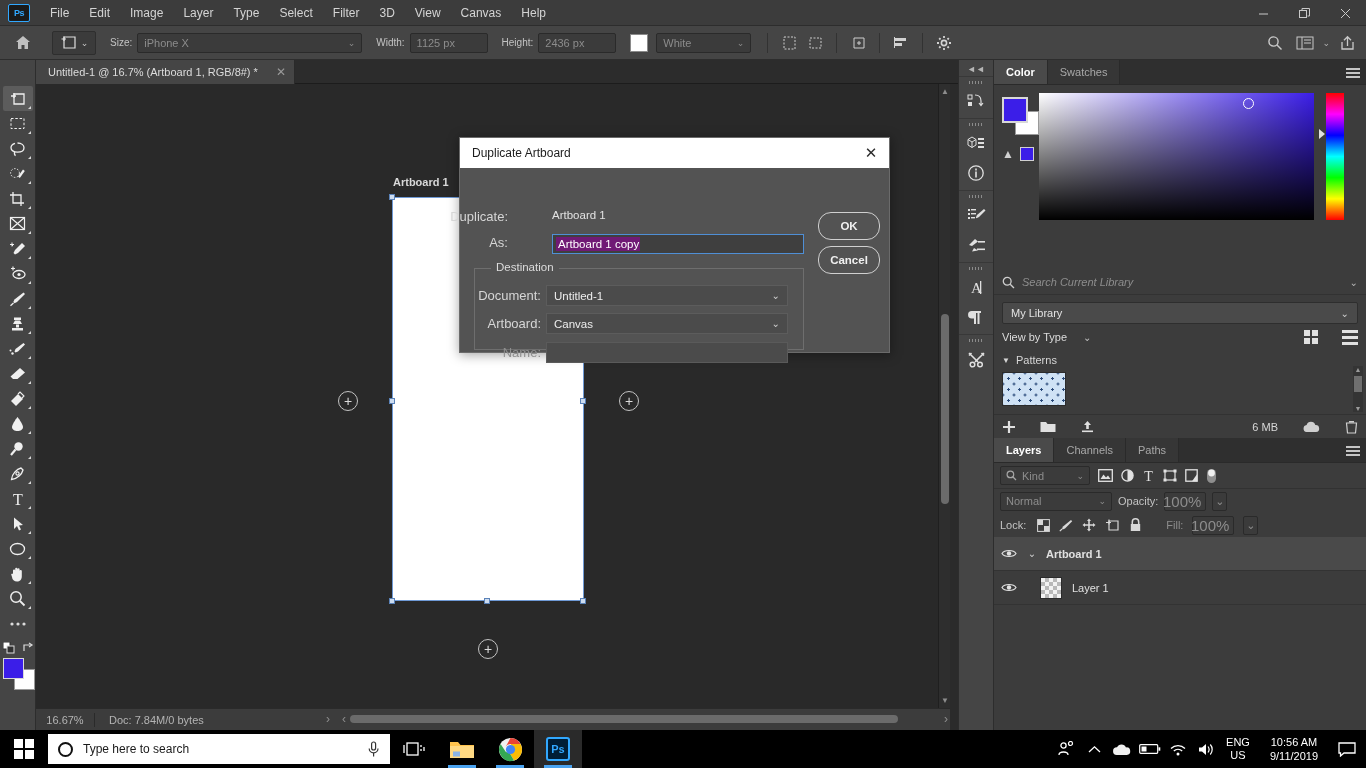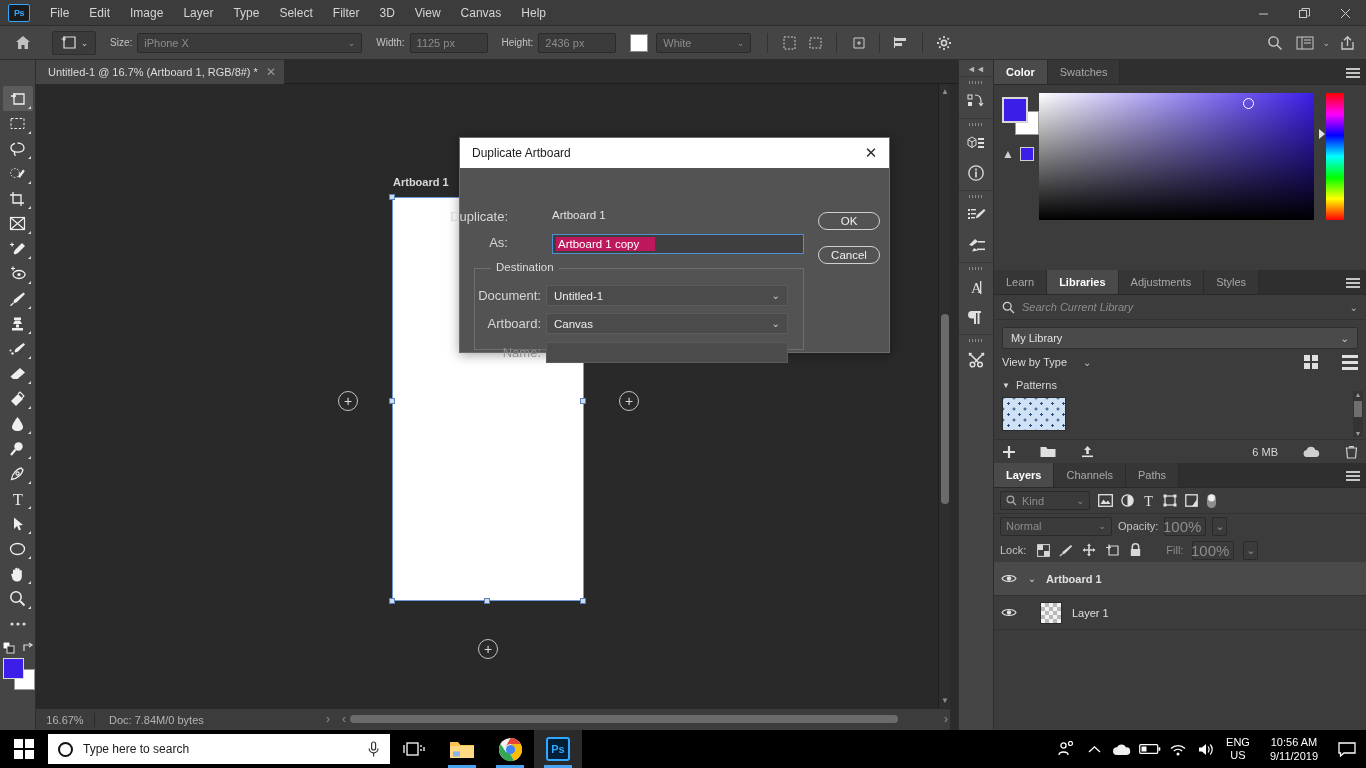--- a/index.html
+++ b/index.html
@@ -65,21 +65,21 @@
   .opt-right { position:absolute; right: 6px; display:flex; align-items:center; gap: 4px;}
 
   
   .tabbar {
     position: absolute; top: 60px; left: 36px; width: 1330px; height: 24px;
     background: #2c2c2c; border-bottom: 1px solid #1c1c1c; display: flex;
   }
   .doctab {
     background: #454545; height: 24px; display: flex; align-items: center;
     padding: 0 8px 0 12px; font-size: 11px; color: #dcdcdc;
-    border-right: 1px solid #2a2a2a; gap: 8px; white-space: nowrap;
+    border-right: 1px solid #2a2a2a; gap: 18px; white-space: nowrap;
   }
   .doctab .x { color: #9a9a9a; font-size: 12px; }
 
   
   .toolbar {
     position: absolute; top: 60px; left: 0; width: 36px; height: 708px;
     background: #454545; border-right: 1px solid #2d2d2d;
     display: flex; flex-direction: column; align-items: center;
     padding-top: 26px;
   }
@@ -326,26 +326,26 @@
   .modal-close { width: 20px; text-align:center; font-size: 15px; color:#2b2b2b; }
   .modal-body { position: relative; height: 186px; }
   .frm-label { position:absolute; font-size: 13px; color: #d6d6d6; text-align: right; }
   .frm-static { position:absolute; font-size: 11.5px; color: #e2e2e2; }
   .as-input {
     position: absolute; left: 551px; top: 63px; width: 252px; height: 20px;
     background: #3f3f3f; border: 1px solid #4f8fd6; display:flex; align-items:center;
     padding-left: 3px;
   }
   .as-input .sel {
-    background: #be185d; color: #fff; font-size: 11.5px; padding: 1px 16px 1px 2px;
+    background: #701a75; color: #fff; font-size: 11.5px; padding: 1px 1px 1px 2px;
   }
   .btn {
-    position: absolute; width: 62px; height: 18px; border-radius: 13px;
+    position: absolute; width: 62px; height: 28px; border-radius: 13px;
     background: #535353; border: 1px solid #d0d0d0; color: #f0f0f0;
-    display: flex; align-items: center; justify-content: center; font-size: 11.5px;
+    display: flex; align-items: center; justify-content: center; font-size: 11.5px; font-weight: bold;
   }
   .btn.ok { left: 817px; top: 41px; }
   .btn.cancel { left: 817px; top: 75px; }
   .group {
     position: absolute; left: 473px; top: 97px; width: 330px; height: 87px;
     border: 1px solid #6e6e6e;
   }
   .group-title {
     position: absolute; left: 490px; top: 90px; background: #535353;
     padding: 0 5px; font-size: 11.5px; color: #dcdcdc;
@@ -849,29 +849,20 @@
         <span class="cp-oog" id="oog-swatch" style="background: rgb(59, 30, 232);"></span>
       </div>
       <div class="cp-field">
         <div class="sat" style="background-color: rgb(59, 30, 232);"></div>
       </div>
       <div class="cp-ring"></div>
       <div class="cp-huearrow"></div>
       <div class="cp-hue"></div>
     </div>
 
-    <div class="ptabs">
-      <div class="ptab">Learn</div>
-      <div class="ptab active">Libraries</div>
-      <div class="ptab">Adjustments</div>
-      <div class="ptab">Styles</div>
-      <div class="pmenu">
-          <div class="hamb"></div>
-        </div>
-    </div>
     <div class="libpanel">
       <div class="lib-search">
         <span>
           <svg width="13" height="13" viewBox="0 0 13 13">
             <circle cx="5.2" cy="5.2" r="3.9" fill="none" stroke="#cfcfcf" stroke-width="1.3"></circle>
             <line x1="8.2" y1="8.2" x2="12" y2="12" stroke="#cfcfcf" stroke-width="1.3"></line>
           </svg>
         </span>
         <span class="txt">Search Current Library</span>
         <span style="color:#b5b5b5;font-size:10px;">⌄</span>

